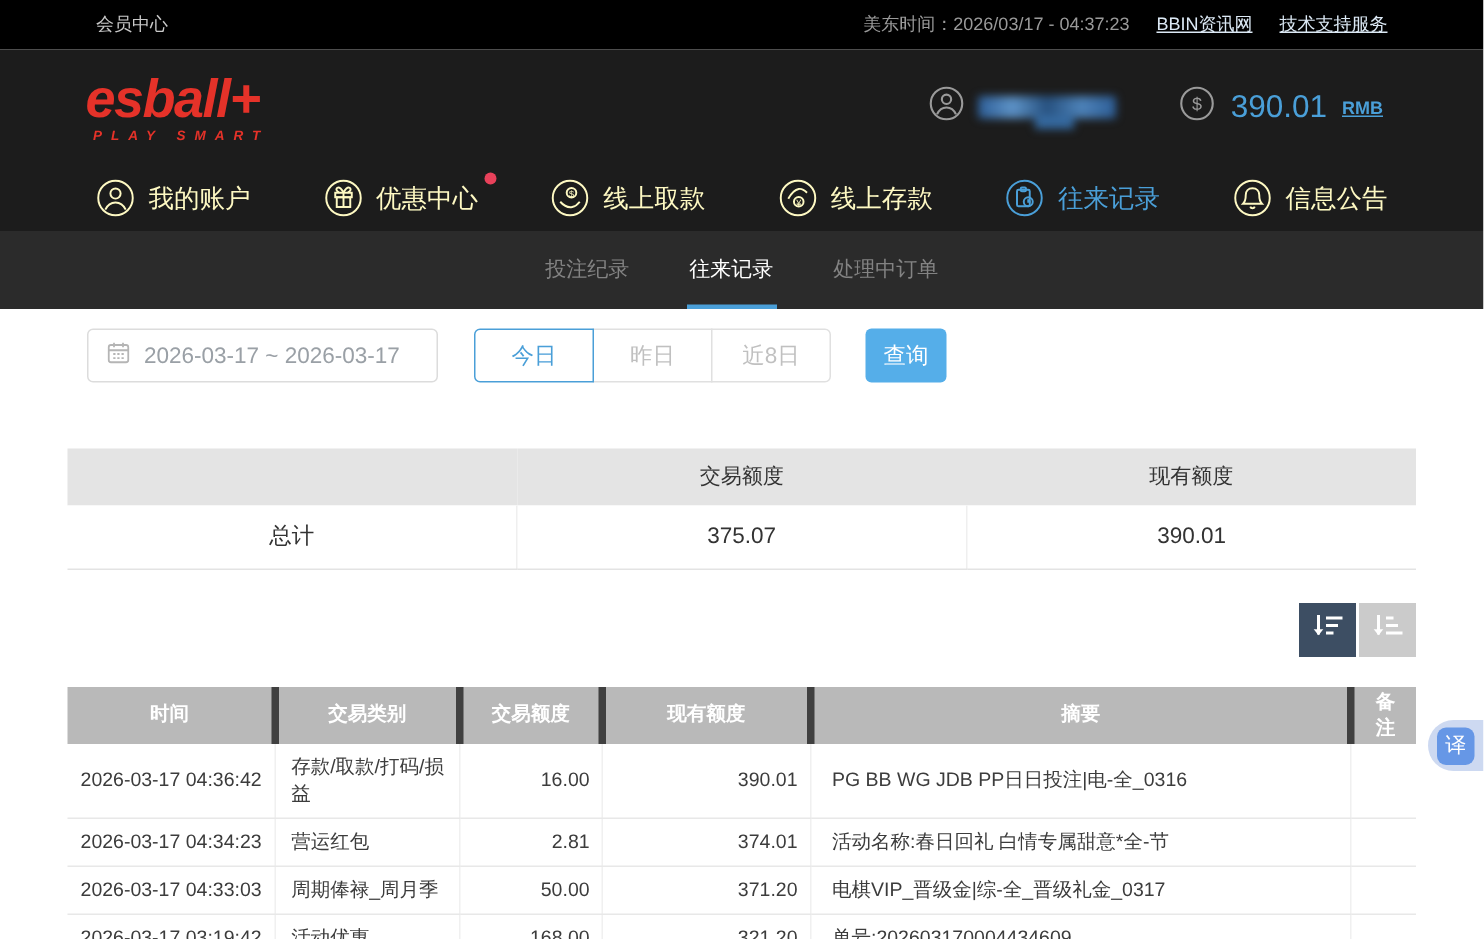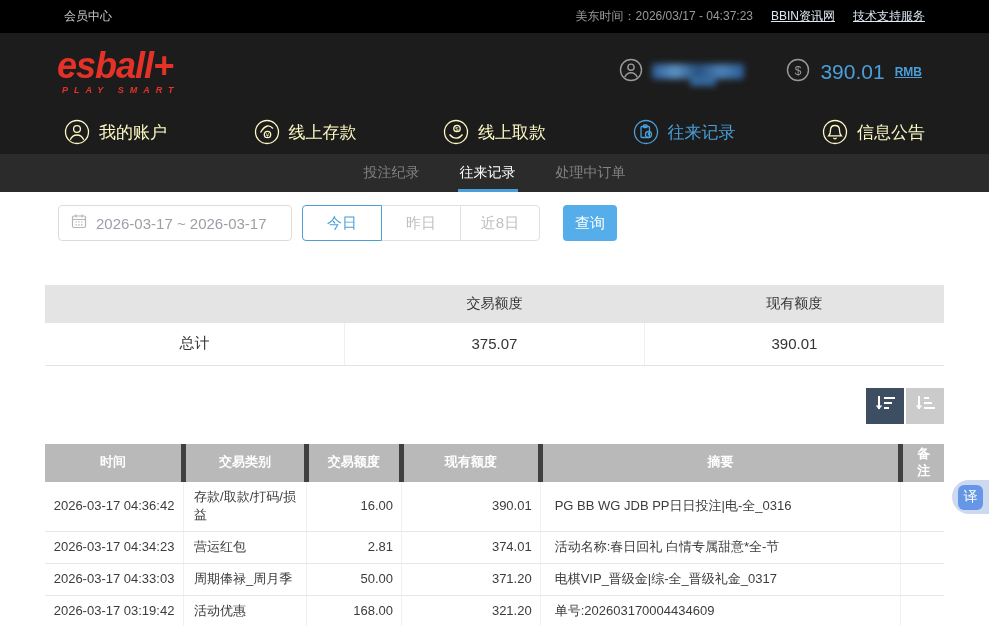--- a/index.html
+++ b/index.html
@@ -64,21 +64,21 @@
   }
   .nav-item.active { color: #4a9fd8; }
   .nav-item svg { display: block; }
   .nav-badge {
     position: absolute; top: -4px; right: -12px;
     width: 8px; height: 8px; border-radius: 50%; background: #e8415a;
   }
 
   
   .subnav {
-    height: 38px; background: #2b2b2b;
+    height: 52px; background: #2b2b2b;
     display: flex; align-items: stretch; justify-content: center; gap: 36px;
   }
   .subtab {
     display: flex; align-items: center; font-size: 14px; color: #838383;
     cursor: pointer; position: relative; padding: 0 2px;
   }
   .subtab.active { color: #fff; }
   .subtab.active::after {
     content: ""; position: absolute; left: 0; right: 0; bottom: 0;
     height: 3px; background: #4a9fd8;
@@ -97,21 +97,21 @@
     background: #e1f0fb; color: #4a9fd8; font-size: 13px;
     padding: 3px 8px; border-radius: 3px;
   }
   .select-caret { color: #9aa0a6; font-size: 10px; }
   .date-box {
     width: 234px; height: 36px; border: 1px solid #dcdcdc; border-radius: 4px;
     display: flex; align-items: center; gap: 9px; padding: 0 12px;
     margin-left: 13px; cursor: pointer; background: #fff;
   }
   .date-text { color: #9aa0a6; font-size: 15px; white-space: nowrap; }
-  .quick-group { display: flex; margin-left: 10px; }
+  .quick-group { display: flex; margin-left: 24px; }
   .quick-btn {
     width: 80px; height: 36px; background: #fff; border: 1px solid #e0e0e0;
     color: #c0c0c0; font-size: 15px; cursor: pointer;
     display: flex; align-items: center; justify-content: center;
   }
   .quick-btn + .quick-btn { margin-left: -1px; }
   .quick-btn.active {
     border: 1px solid #4a9fd8; color: #4a9fd8; border-radius: 4px 0 0 4px; z-index: 1;
   }
   .quick-btn:last-child { border-radius: 0 4px 4px 0; }
@@ -223,37 +223,49 @@
         <circle cx="13" cy="10" r="3.4"></circle>
         <path d="M6.2 20.8c1.5-3.2 4-4.8 6.8-4.8s5.3 1.6 6.8 4.8"></path>
       </svg>
     </span>
     <span>我的账户</span>
   </div>
   <div class="nav-item">
     <span>
       <svg width="26" height="26" viewBox="0 0 26 26" fill="none" stroke="currentColor" stroke-width="1.3">
         <circle cx="13" cy="13" r="11.5"></circle>
+        <rect x="7.5" y="9.5" width="11" height="3"></rect>
+        <rect x="8.5" y="12.5" width="9" height="6.5"></rect>
+        <path d="M13 9.5v9.5M10.2 9.3c-2-0.3-2.6-2.8-1-3.2 1.3-0.3 2.6 1.2 3.8 3.2M15.8 9.3c2-0.3 2.6-2.8 1-3.2-1.3-0.3-2.6 1.2-3.8 3.2"></path>
+      </svg>
+    </span>
+    <span>优惠中心</span>
+    <span class="nav-badge"></span>
+  </div>
+  <div class="nav-item">
+    <span>
+      <svg width="26" height="26" viewBox="0 0 26 26" fill="none" stroke="currentColor" stroke-width="1.3">
+        <circle cx="13" cy="13" r="11.5"></circle>
+        <circle cx="14" cy="9.5" r="3.2"></circle>
+        <text x="14" y="12.2" text-anchor="middle" font-size="6" fill="currentColor" stroke="none" font-family="'Liberation Sans',sans-serif">$</text>
+        <path d="M6.5 15.5c2.5 2.8 5.5 4 8 3.5 2-0.4 3.5-1.5 5-3.5"></path>
+      </svg>
+    </span>
+    <span>线上取款</span>
+  </div>
+  <div class="nav-item">
+    <span>
+      <svg width="26" height="26" viewBox="0 0 26 26" fill="none" stroke="currentColor" stroke-width="1.3">
+        <circle cx="13" cy="13" r="11.5"></circle>
         <circle cx="13.5" cy="15.5" r="3.2"></circle>
         <text x="13.5" y="18.2" text-anchor="middle" font-size="6" fill="currentColor" stroke="none" font-family="'Liberation Sans',sans-serif">¥</text>
         <path d="M6.5 13.5c2-3.5 4.5-6 7-6.5 2-0.4 3.5 0.5 5.5 2.5"></path>
       </svg>
     </span>
     <span>线上存款</span>
-  </div>
-  <div class="nav-item">
-    <span>
-      <svg width="26" height="26" viewBox="0 0 26 26" fill="none" stroke="currentColor" stroke-width="1.3">
-        <circle cx="13" cy="13" r="11.5"></circle>
-        <circle cx="14" cy="9.5" r="3.2"></circle>
-        <text x="14" y="12.2" text-anchor="middle" font-size="6" fill="currentColor" stroke="none" font-family="'Liberation Sans',sans-serif">$</text>
-        <path d="M6.5 15.5c2.5 2.8 5.5 4 8 3.5 2-0.4 3.5-1.5 5-3.5"></path>
-      </svg>
-    </span>
-    <span>线上取款</span>
   </div>
   <div class="nav-item active">
     <span>
       <svg width="26" height="26" viewBox="0 0 26 26" fill="none" stroke="currentColor" stroke-width="1.3">
         <circle cx="13" cy="13" r="11.5"></circle>
         <rect x="8" y="7.5" width="8.5" height="11" rx="1"></rect>
         <rect x="10.5" y="6" width="3.5" height="2.5" rx="0.8"></rect>
         <circle cx="15.5" cy="15.5" r="3"></circle>
         <path d="M15.5 13.8v1.7h1.5"></path>
       </svg>

